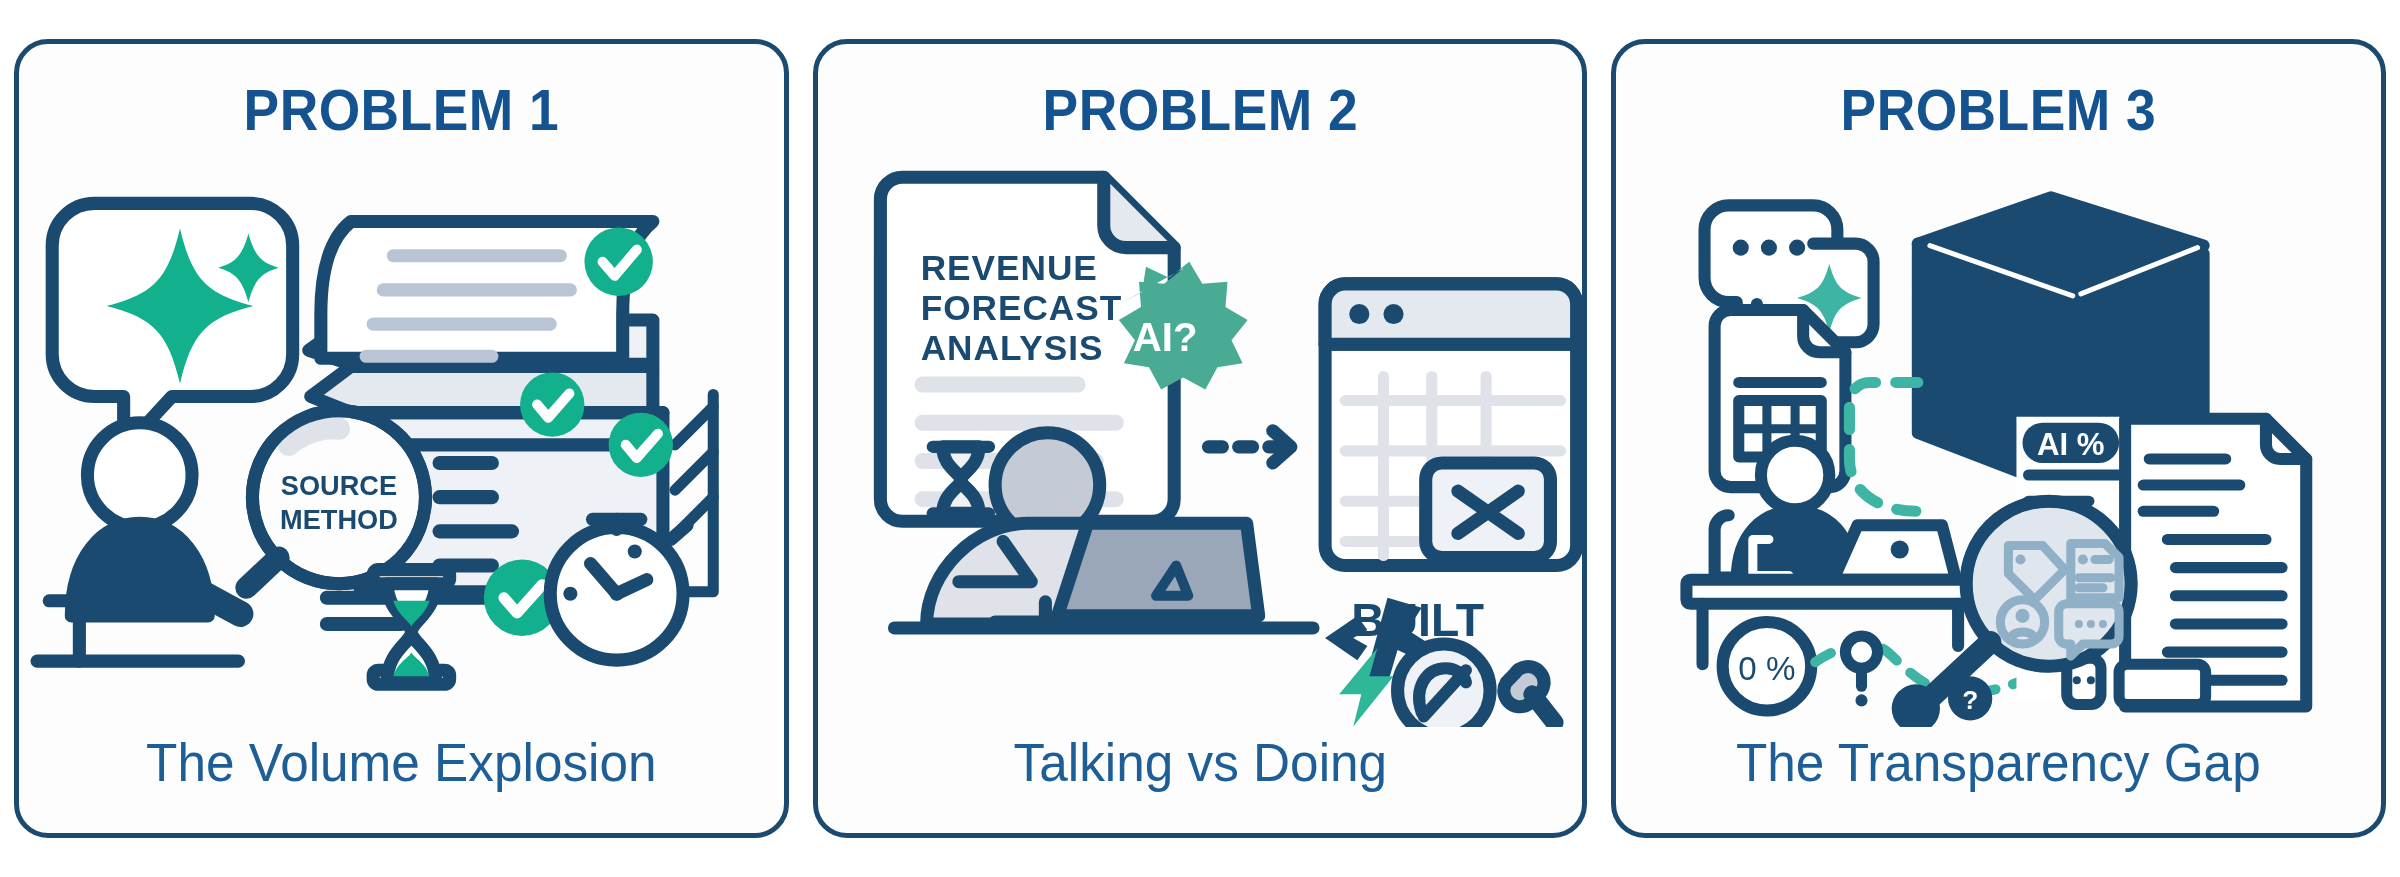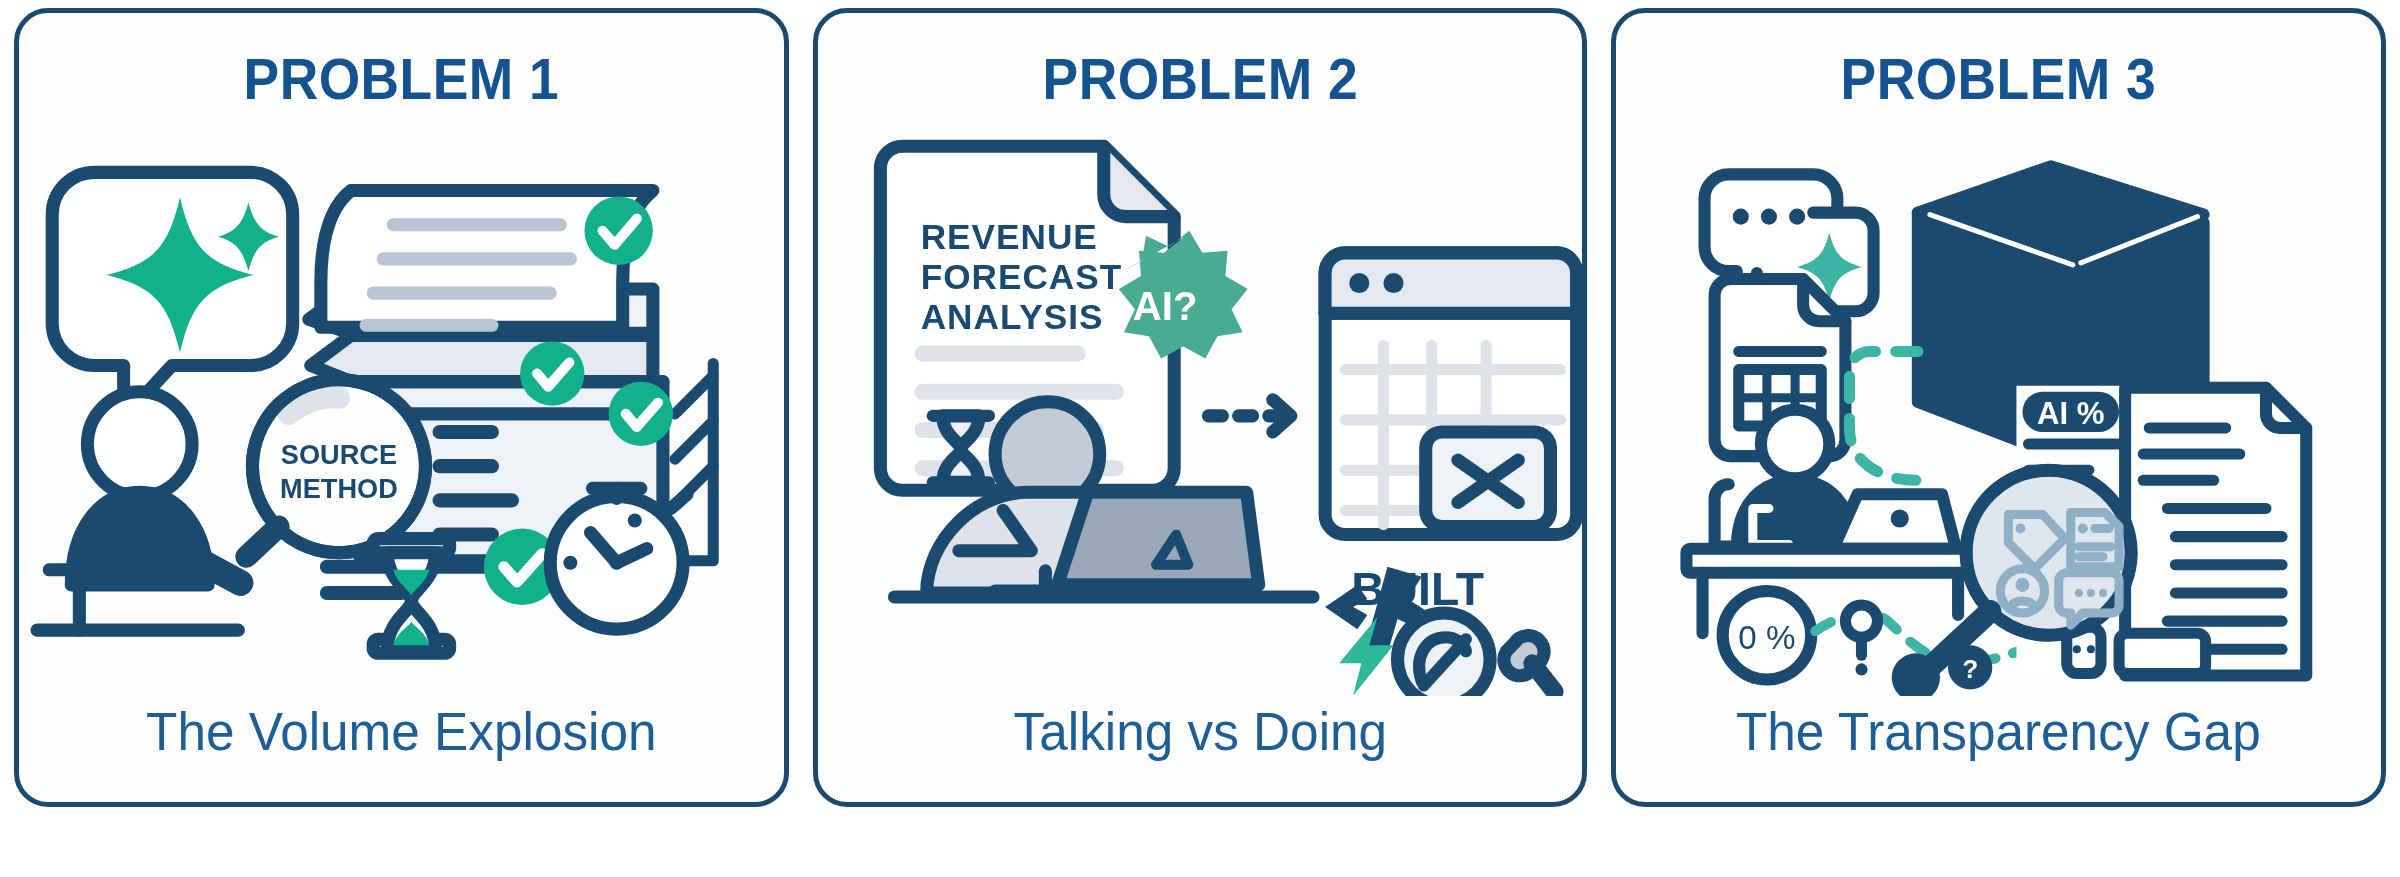--- a/index.html
+++ b/index.html
@@ -4,21 +4,21 @@
 <style>
   html,body{margin:0;padding:0;background:#ffffff;}
   body{
     width:2400px;height:877px;overflow:hidden;
     font-family:"Liberation Sans", sans-serif;
     -webkit-font-smoothing:antialiased;
   }
   .board{
     width:2400px;height:877px;
     display:flex;flex-direction:row;
-    align-items:flex-start;
+    align-items:center;
     gap:24px;
     padding:8px 14px;
     box-sizing:border-box;
   }
   .panel{
     flex:1 1 0;
     position:relative;
     border:5px solid #1b4a70;
     border-radius:34px;
     background:#fdfdfd;

